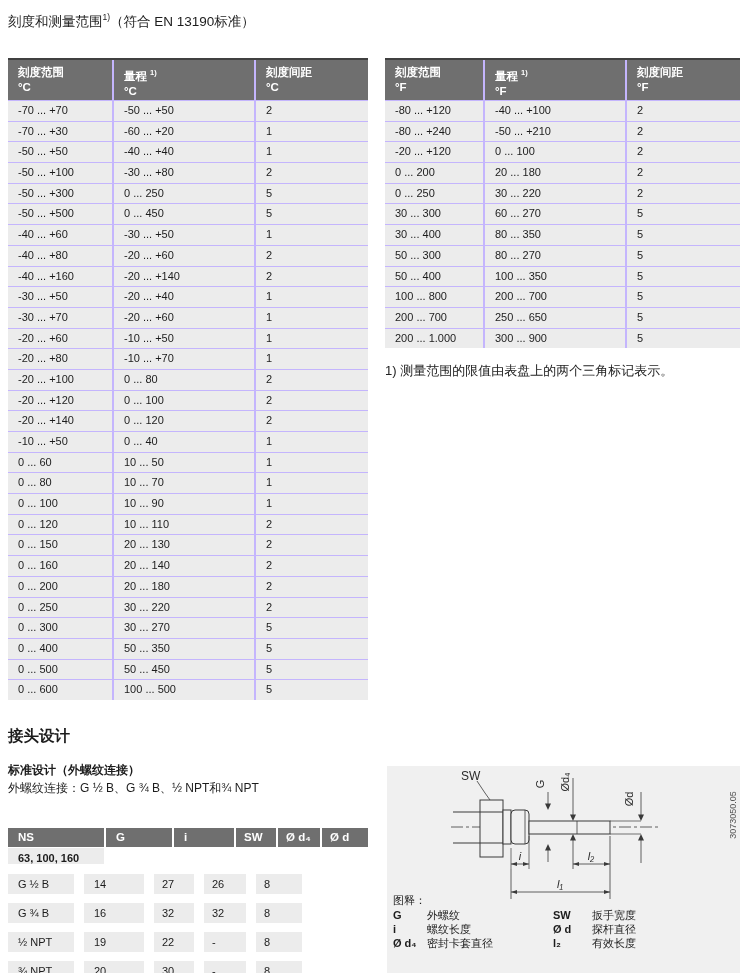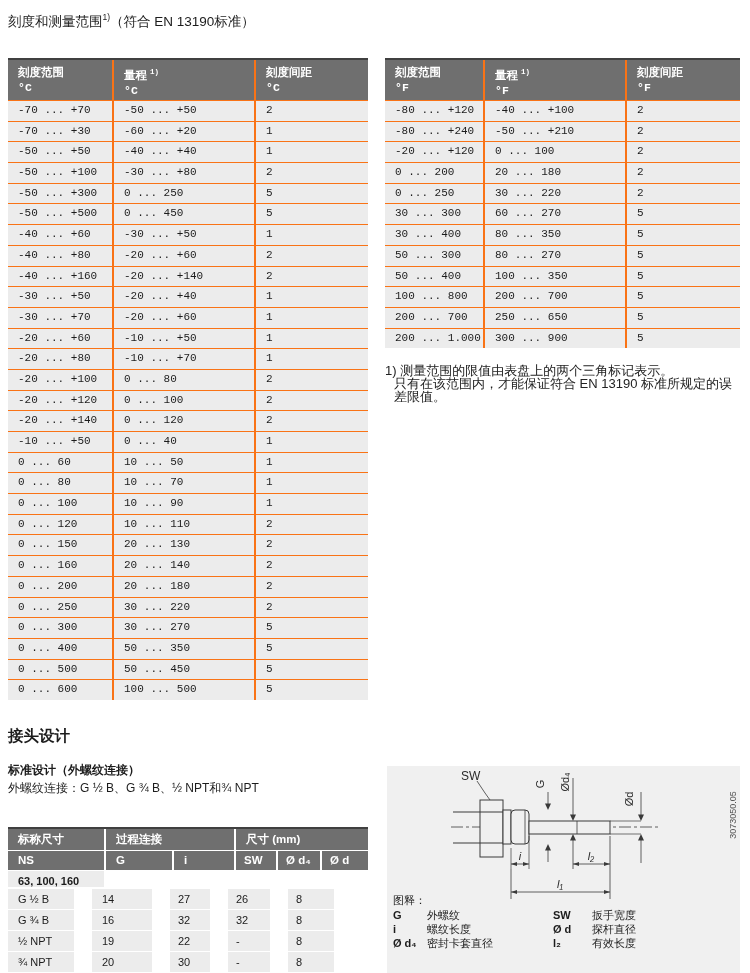--- a/index.html
+++ b/index.html
@@ -9,21 +9,21 @@
 
   
   .doc-title{left:8px;top:8px;font-size:13.5px;font-weight:normal;line-height:19px;}
   .doc-title sup{font-size:8.5px;}
   .section-title{left:8px;top:726px;font-size:15.5px;font-weight:bold;}
   .sub-title{left:8px;top:762px;font-size:12px;font-weight:bold;}
   .sub-line1{left:8px;top:780px;font-size:12px;}
   .sub-line2{left:8px;top:798px;font-size:12px;}
 
   
-  .scale-table{background:#f97316;font-family:Liberation Mono, monospace;}
+  .scale-table{background:#c4b5fd;}
   .ct{left:8px;top:58px;width:360px;}
   .ft{left:385px;top:58px;width:355px;}
   .th-row{display:flex;gap:2px;border-top:2px solid #404040;}
   .th{background:#6f6f6f;color:#fff;font-weight:bold;font-size:11.5px;line-height:15px;
       height:40px;box-sizing:border-box;padding:5px 0 0 10px;}
   .th sup{font-size:7.5px;margin-left:3px;color:#fff;}
   .tr{display:flex;gap:2px;margin-top:1px;}
   .td{background:#ececec;font-size:11px;height:19.7px;line-height:19.7px;
       box-sizing:border-box;padding-left:10px;white-space:nowrap;}
   .ct .c1{width:104px;} .ct .c2{width:140px;} .ct .c3{width:112px;}
@@ -40,21 +40,21 @@
   .bg1{width:96px;} .bg2{width:128px;} .bg3{width:132px;}
   .bt-sub{display:flex;gap:2px;margin-top:1px;}
   .bt-sub .th{height:19px;padding-top:2px;line-height:15px;}
   .bs1{width:96px;} .bs2{width:66px;} .bs3{width:60px;}
   .bs4{width:40px;padding-left:8px !important;} .bs5{width:42px;padding-left:8px !important;}
   .bs6{width:46px;padding-left:8px !important;}
   .bt-body{display:flex;gap:2px;margin-top:1px;flex-direction:column;}
   .bt-ns{width:96px;box-sizing:border-box;background:#ececec;font-size:11px;font-weight:bold;
          padding:4px 0 0 10px;}
   .bt-rows{display:flex;flex-direction:column;gap:1px;}
-  .bt-row{display:flex;gap:18px;}
+  .bt-row{display:flex;gap:10px;margin-top:8px;}
   .bt-row .td{height:20px;line-height:20px;}
   .bd2{width:66px;} .bd3{width:60px;} .bd4{width:40px;padding-left:8px !important;}
   .bd5{width:42px;padding-left:8px !important;} .bd6{width:46px;padding-left:8px !important;}
 
   
   .panel{left:387px;top:766px;width:353px;height:207px;background:#f0f0f0;}
   .panel svg{position:absolute;left:0;top:0;overflow:visible;}
   .legend-item{position:absolute;font-size:11px;line-height:13px;white-space:nowrap;}
   .legend-sym{font-weight:bold;}
 </style>
@@ -346,33 +346,27 @@
         <div class="tr">
           <div class="td c1">200 ... 1.000</div>
           <div class="td c2">300 ... 900</div>
           <div class="td c3">5</div>
         </div>
       </div>
   </div>
 
   <div class="abs footnote">
     <div><span>1)</span> <span>测量范围的限值由表盘上的两个三角标记表示。</span></div>
-    <div class="fn2">只有在该范围内，才能保证符合 EN 13190 标准所规定的误差限值。</div>
   </div>
 
   <div class="abs section-title">接头设计</div>
   <div class="abs sub-title">标准设计（外螺纹连接）</div>
   <div class="abs sub-line1">外螺纹连接：G ½ B、G ¾ B、½ NPT和¾ NPT</div>
 
   <div class="abs btable">
-    <div class="bt-group">
-      <div class="th bg1">标称尺寸</div>
-      <div class="th bg2">过程连接</div>
-      <div class="th bg3">尺寸 (mm)</div>
-    </div>
     <div class="bt-sub">
       <div class="th bs1">NS</div>
       <div class="th bs2">G</div>
       <div class="th bs3">i</div>
       <div class="th bs4">SW</div>
       <div class="th bs5">Ø d₄</div>
       <div class="th bs6">Ø d</div>
     </div>
     <div class="bt-body">
       <div class="bt-ns">63, 100, 160</div>

